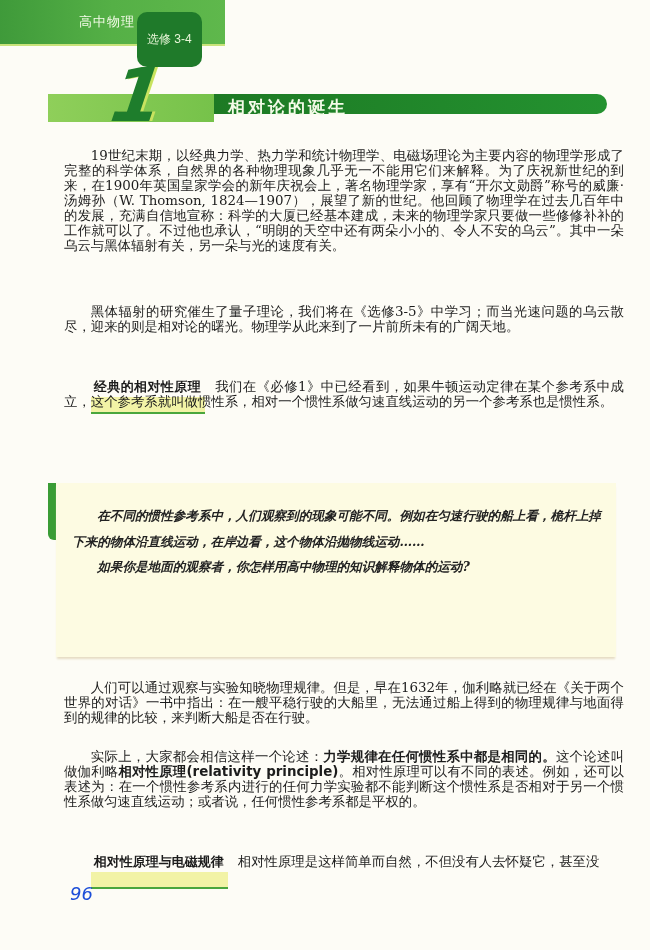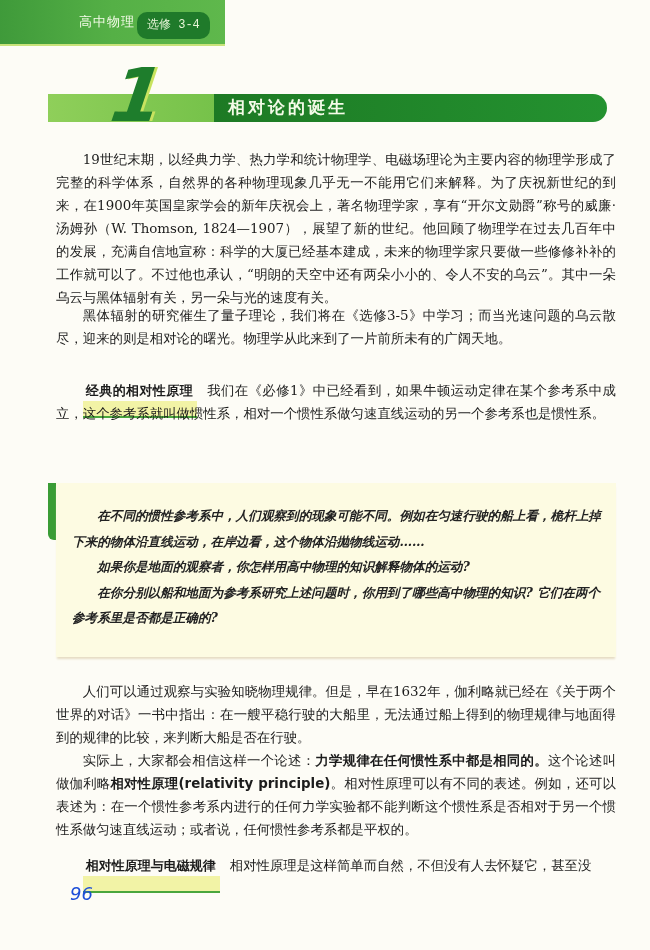--- a/index.html
+++ b/index.html
@@ -13,49 +13,49 @@
       position: absolute; left: 0; top: 0; width: 225px; height: 44px;
       background: linear-gradient(90deg, #3f9a3a 0%, #55b046 50%, #5fb84c 100%);
       border-bottom: 2px solid #c9e37a;
     }
     .header-subject {
       position: absolute; left: 79px; top: 13px; color: #f4fbe8;
       font-family: "DejaVu Sans", "Liberation Sans", sans-serif; font-size: 13px;
       letter-spacing: 1px;
     }
     .header-pill {
-      position: absolute; left: 137px; top: 12px; height: 19px; padding: 4px 10px;
+      position: absolute; left: 137px; top: 12px; height: 19px; padding: 18px 10px;
       border-radius: 10px; background: #1f7a2a; color: #e8f6d8;
-      font-family: Liberation Mono, monospace; font-size: 12px;
+      font-family: Liberation Sans, sans-serif; font-size: 12px;
       line-height: 19px;
     }
     .title-bar-left {
       position: absolute; left: 48px; top: 94px; width: 166px; height: 28px;
       background: linear-gradient(90deg, #8fcf5a 0%, #76c24a 100%);
     }
     .chapter-num {
       position: absolute; left: 112px; top: 58px; font-size: 74px; line-height: 1;
       font-weight: bold; font-style: italic; color: #1e7d2c;
       font-family: "DejaVu Sans", "Liberation Sans", sans-serif;
       text-shadow: 3px 0 0 #c8e35f;
       transform: skewX(-8deg);
     }
     .title-bar {
-      position: absolute; left: 214px; top: 94px; width: 393px; height: 28px;
+      position: absolute; left: 214px; top: 94px; width: 393px; height: 20px;
       background: linear-gradient(90deg, #1d7a24 0%, #249230 100%);
       border-radius: 0 14px 14px 0;
     }
     .title-text {
       position: absolute; left: 14px; top: 2px; color: #f4fbe8; font-size: 17px;
       letter-spacing: 3px; font-weight: bold;
       font-family: "DejaVu Sans", "Liberation Sans", sans-serif;
     }
     .para {
-      position: absolute; left: 56px; width: 560px; font-size: 13.4px;
-      line-height: 23px; margin: 0; text-align: justify;
+      position: absolute; left: 64px; width: 560px; font-size: 13.4px;
+      line-height: 15px; margin: 0; text-align: justify;
     }
     .indent { text-indent: 2em; }
     .kw {
       font-family: "DejaVu Sans", "Liberation Sans", sans-serif; font-weight: bold;
       font-size: 13px; padding: 0 4px 18px 3px;
       background: linear-gradient(180deg, transparent 0%, transparent 55%, #f2f3a6 55%, #f2f3a6 100%);
       border-bottom: 2px solid #4aa63d; margin-right: 10px;
     }
     .bold { font-family: "DejaVu Sans", "Liberation Sans", sans-serif; font-weight: bold; }
     .disc-wrap { position: absolute; left: 48px; top: 459px; width: 580px; height: 205px; }
@@ -107,21 +107,20 @@
 <p class="para indent" style="top:304px;">黑体辐射的研究催生了量子理论，我们将在《选修3-5》中学习；而当光速问题的乌云散尽，迎来的则是相对论的曙光。物理学从此来到了一片前所未有的广阔天地。</p>
 
 <p class="para indent" style="top:379px;"><span class="kw">经典的相对性原理</span><span>我们在《必修1》中已经看到，如果牛顿运动定律在某个参考系中成立，这个参考系就叫做惯性系，相对一个惯性系做匀速直线运动的另一个参考系也是惯性系。</span></p>
 
 <div class="disc-wrap">
   <div class="disc-strip"></div>
   <div class="disc-box">
     <div class="disc-text">
       <p>在不同的惯性参考系中，人们观察到的现象可能不同。例如在匀速行驶的船上看，桅杆上掉下来的物体沿直线运动，在岸边看，这个物体沿抛物线运动……</p>
       <p>如果你是地面的观察者，你怎样用高中物理的知识解释物体的运动?</p>
-      <p>在你分别以船和地面为参考系研究上述问题时，你用到了哪些高中物理的知识? 它们在两个参考系里是否都是正确的?</p>
     </div>
   </div>
 </div>
 
 <p class="para indent" style="top:680px;">人们可以通过观察与实验知晓物理规律。但是，早在1632年，伽利略就已经在《关于两个世界的对话》一书中指出：在一艘平稳行驶的大船里，无法通过船上得到的物理规律与地面得到的规律的比较，来判断大船是否在行驶。</p>
 <p class="para indent" style="top:749px;"><span>实际上，大家都会相信这样一个论述：</span><span class="bold">力学规律在任何惯性系中都是相同的。</span><span>这个论述叫做伽利略</span><span class="bold">相对性原理(relativity principle)</span><span>。相对性原理可以有不同的表述。例如，还可以表述为：在一个惯性参考系内进行的任何力学实验都不能判断这个惯性系是否相对于另一个惯性系做匀速直线运动；或者说，任何惯性参考系都是平权的。</span></p>
 
 <p class="para indent" style="top:854px;"><span class="kw">相对性原理与电磁规律</span><span>相对性原理是这样简单而自然，不但没有人去怀疑它，甚至没</span></p>
 
 <div class="page-num">96</div>

